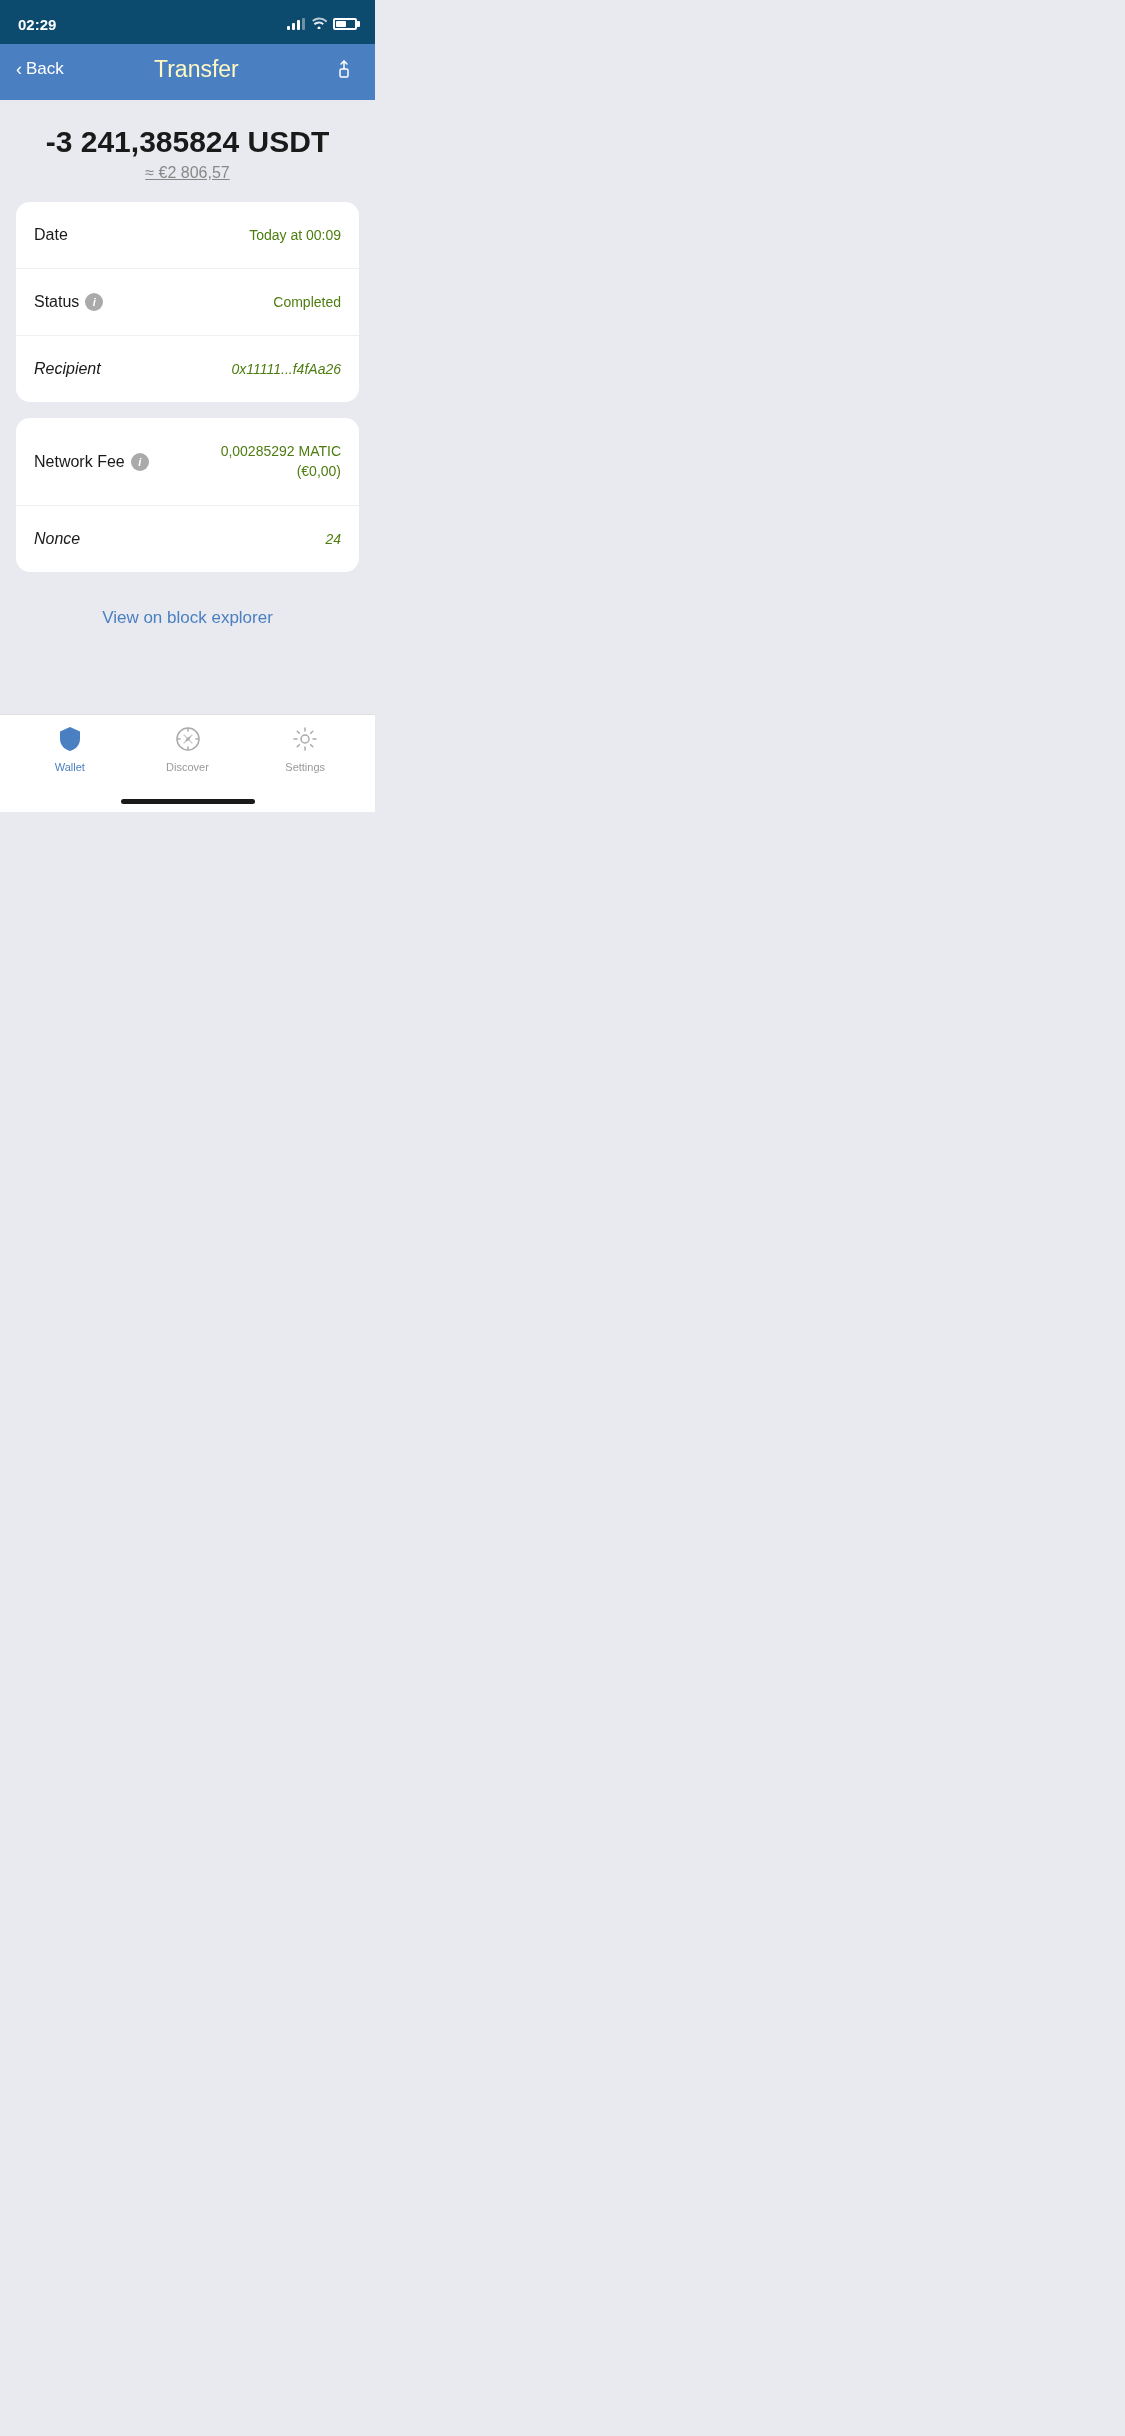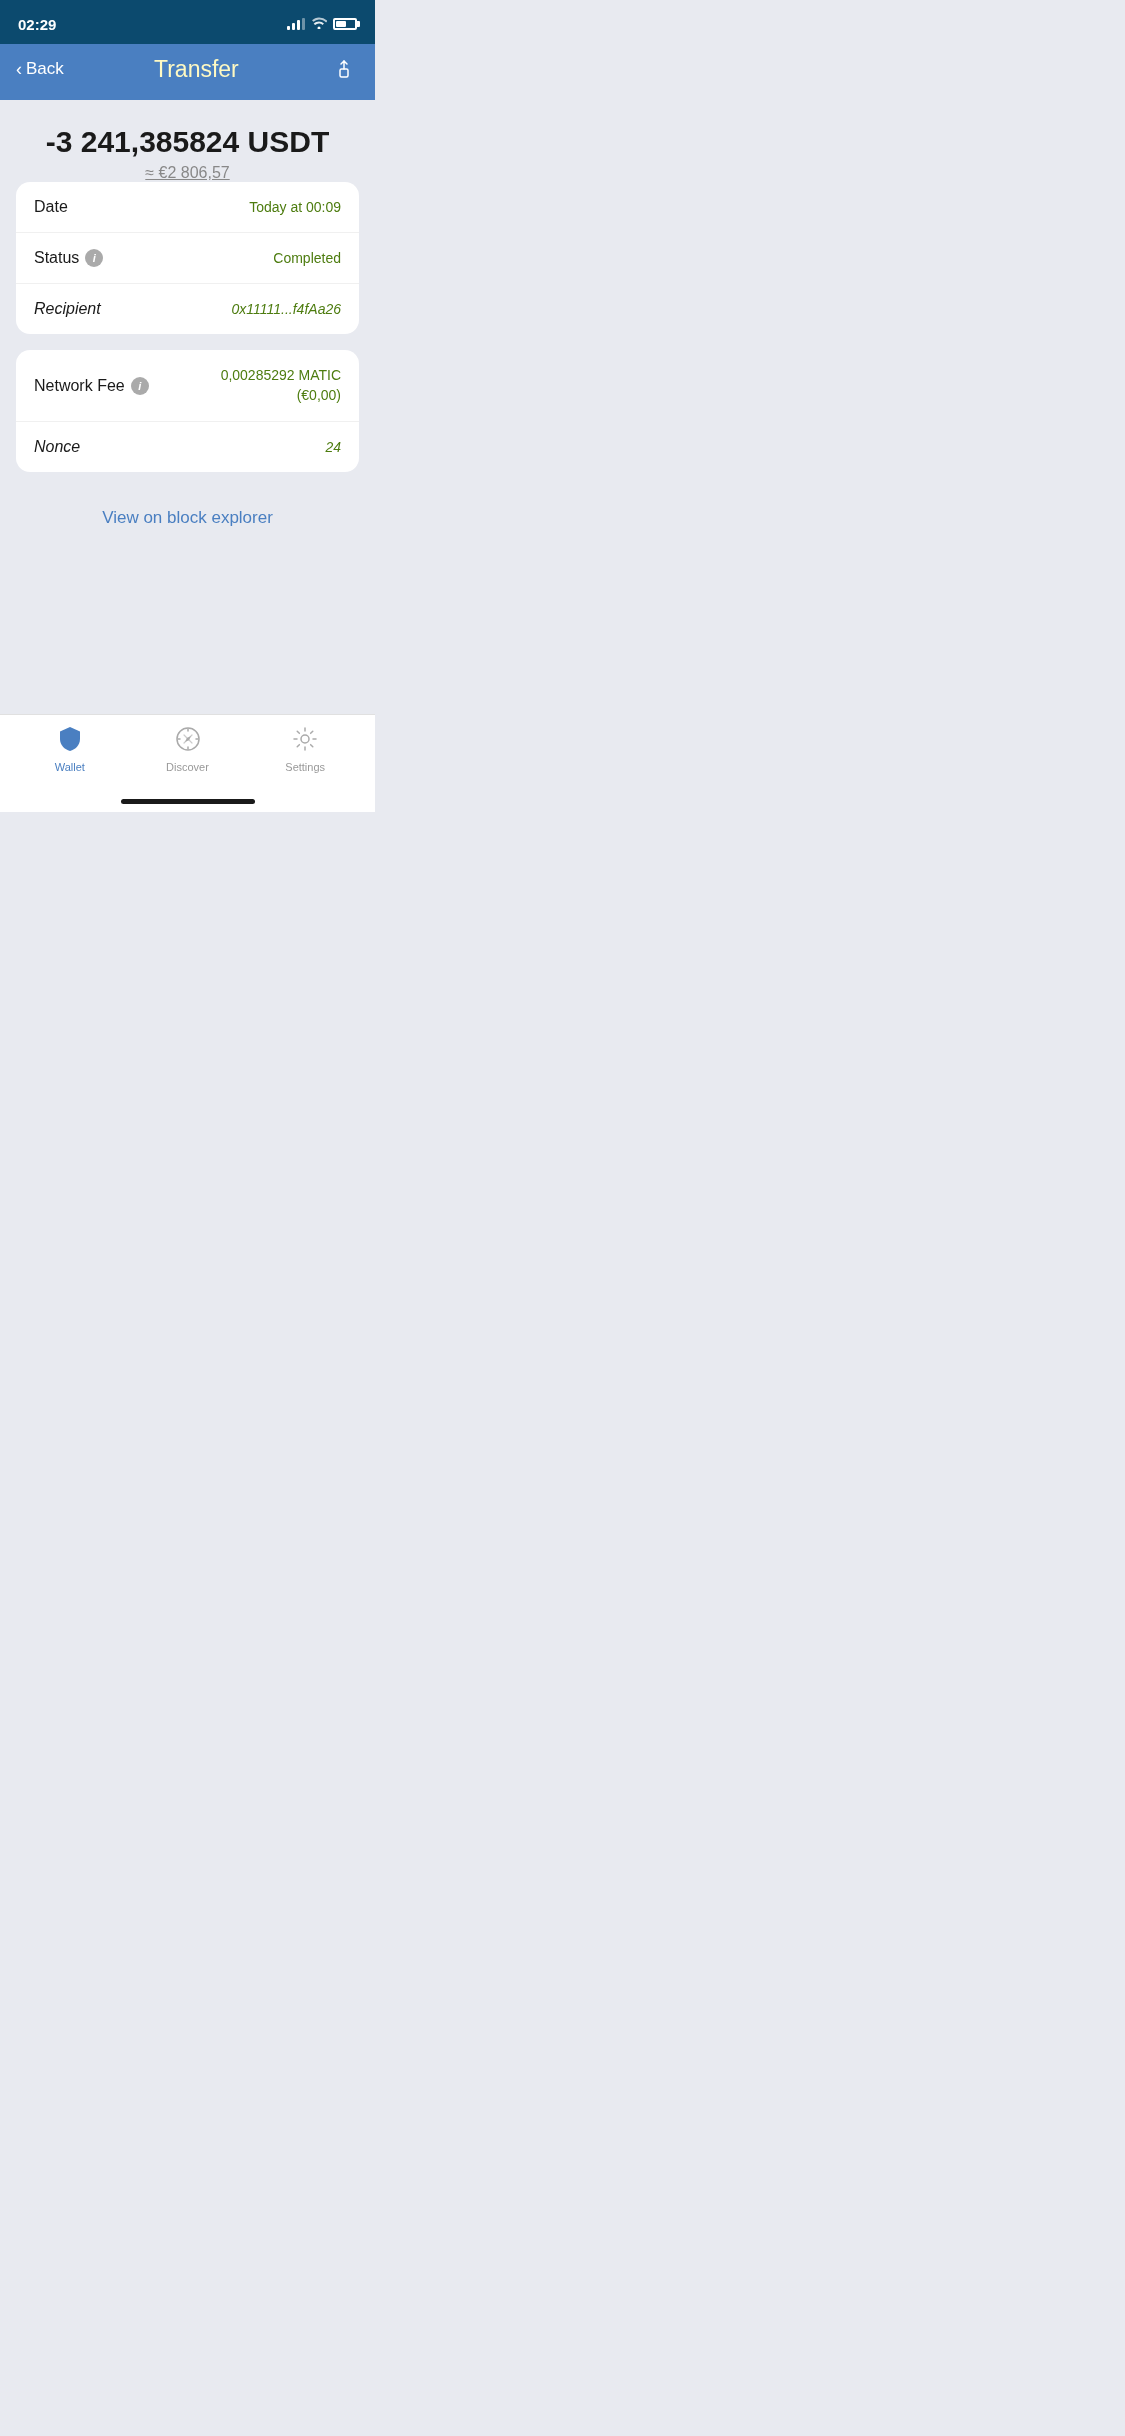--- a/index.html
+++ b/index.html
@@ -113,20 +113,21 @@
       flex: 1;
       display: flex;
       flex-direction: column;
       background: #e8eaf0;
       padding: 24px 16px 0;
     }
 
     
     .amount-section {
       text-align: center;
+      margin-bottom: 20px;
     }
 
     .amount-main {
       font-size: 30px;
       font-weight: 700;
       color: #1a1a1a;
       line-height: 1.2;
     }
 
     .amount-sub {
@@ -141,21 +142,21 @@
       background: white;
       border-radius: 14px;
       margin-bottom: 16px;
       overflow: hidden;
     }
 
     .card-row {
       display: flex;
       justify-content: space-between;
       align-items: center;
-      padding: 16px 18px;
+      padding: 24px 18px;
       border-bottom: 1px solid #f0f0f0;
     }
 
     .card-row:last-child {
       border-bottom: none;
       font-style: italic;
     }
 
     .card-label {
       display: flex;

